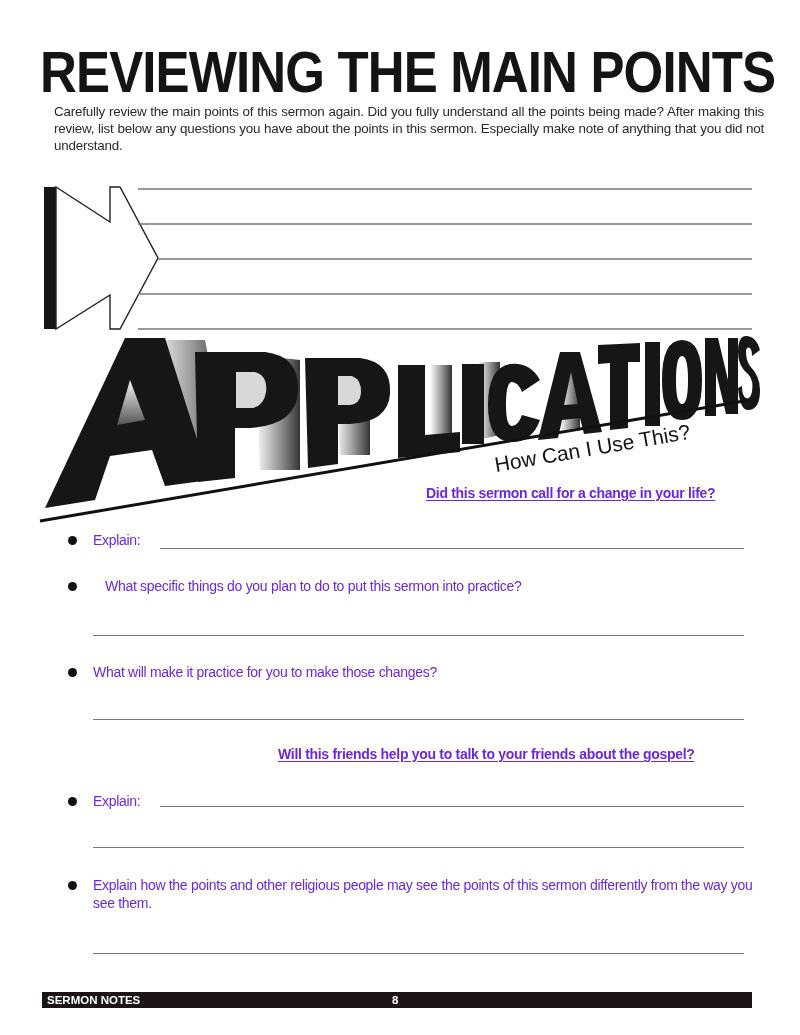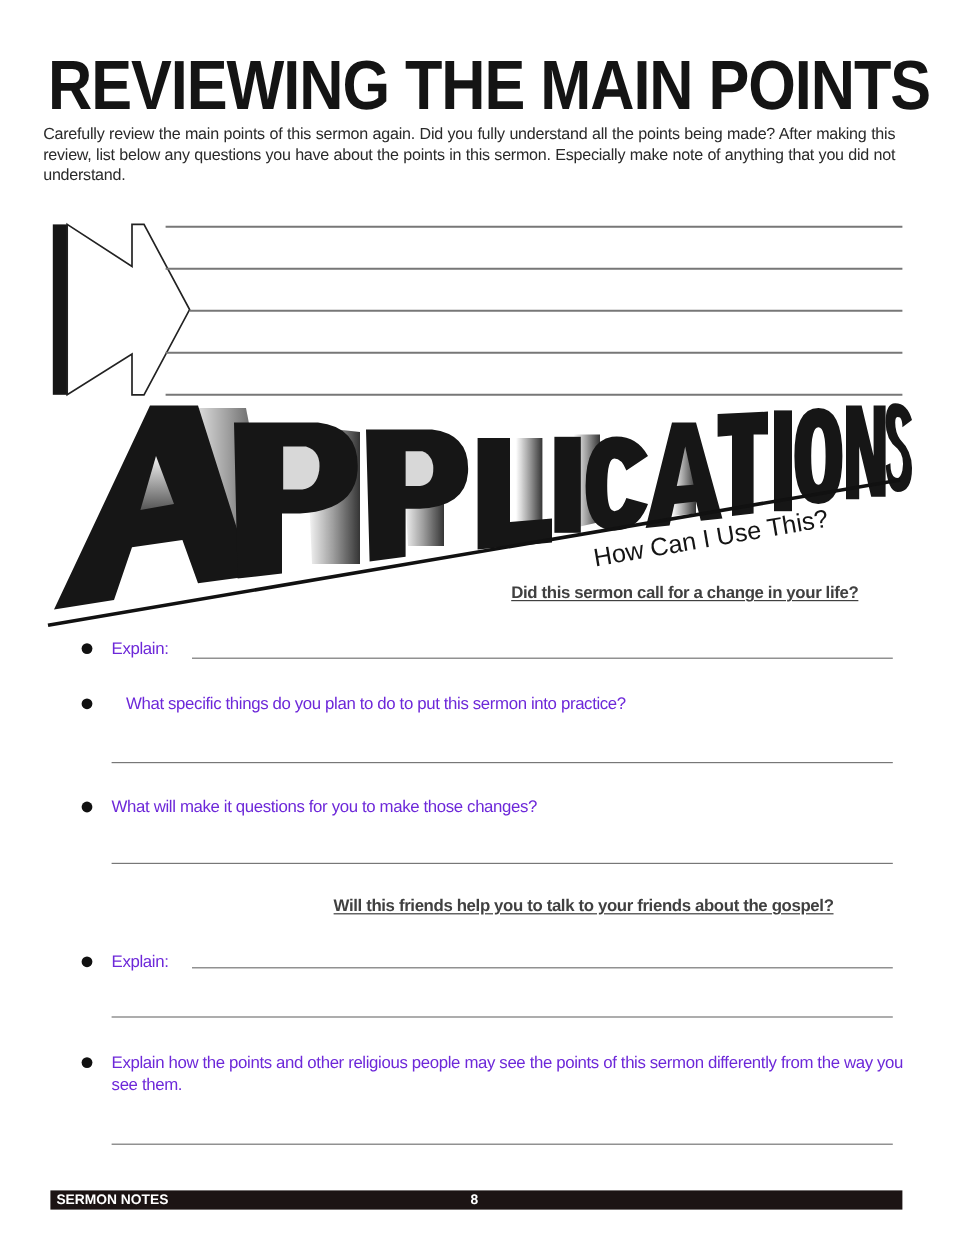--- a/index.html
+++ b/index.html
@@ -1,23 +1,23 @@
 <!DOCTYPE html>
 <html><head>
 <meta charset="utf-8">
 <style>
   html, body { margin:0; padding:0; background:#ffffff; }
   body { width:800px; height:1035px; position:relative; overflow:hidden; font-family:"Liberation Sans", sans-serif; color:#1a1a1a; }
   .abs { position:absolute; }
   #title { left:40px; top:40px; width:720px; font-weight:bold; font-size:58px; line-height:64px; letter-spacing:-1px; color:#141414; transform:scaleX(0.88); transform-origin:left top; white-space:nowrap; }
-  #intro { left:36px; top:103px; width:710px; font-size:13.4px; line-height:17px; color:#2a2a2a; text-align:justify; letter-spacing:-0.2px; }
+  #intro { left:54px; top:103px; width:710px; font-size:13.4px; line-height:17px; color:#2a2a2a; text-align:justify; letter-spacing:-0.2px; }
   .rule { position:absolute; height:0; border-top:1.6px solid #777; }
   .bullet { position:absolute; width:9px; height:9px; border-radius:50%; background:#111; }
   .q { position:absolute; font-size:14px; line-height:18px; color:#6d28d9; letter-spacing:-0.3px; }
-  .subq { position:absolute; font-weight:bold; font-size:14px; color:#404040; text-decoration:underline; text-underline-offset:2px; white-space:nowrap; letter-spacing:-0.3px; }
+  .subq { position:absolute; font-weight:bold; font-size:14px; color:#6d28d9; text-decoration:underline; text-underline-offset:2px; white-space:nowrap; letter-spacing:-0.3px; }
   #footer { left:42px; top:992px; width:710px; height:16px; background:#1c1414; color:#fff; font-weight:bold; font-size:11.5px; line-height:16px;text-align:center; }
   #footer .l { position:absolute; left:5px; top:0; }
   #footer .n { position:absolute; left:350px; top:0; }
   #apps-svg { position:absolute; left:0; top:0; }
 </style>
 </head>
 <body>
 
 <div id="title" class="abs">REVIEWING THE MAIN POINTS</div>
 <div id="intro" class="abs">Carefully review the main points of this sermon again.  Did you fully understand all the points being made?  After making this review, list below any questions you have about the points in this sermon. Especially make note of anything that you did not understand.</div>
@@ -98,21 +98,21 @@
 
 <div class="bullet" style="left:68px; top:536px;"></div>
 <div class="q" style="left:93px; top:531px;">Explain:</div>
 <div class="rule" style="left:160px; top:548px; width:584px;"></div>
 
 <div class="bullet" style="left:68px; top:582px;"></div>
 <div class="q" style="left:93px; top:577px;margin-left:12px;">What specific things do you plan to do to put this sermon into practice?</div>
 <div class="rule" style="left:93px; top:635px; width:651px;"></div>
 
 <div class="bullet" style="left:68px; top:668px;"></div>
-<div class="q" style="left:93px; top:663px;">What will make it questions for you to make those changes?</div>
+<div class="q" style="left:93px; top:663px;">What will make it practice for you to make those changes?</div>
 <div class="rule" style="left:93px; top:719px; width:651px;"></div>
 
 <div class="subq" style="left:278px; top:746px;">Will this friends help you to talk to your friends about the gospel?</div>
 
 <div class="bullet" style="left:68px; top:797px;"></div>
 <div class="q" style="left:93px; top:792px;">Explain:</div>
 <div class="rule" style="left:160px; top:806px; width:584px;"></div>
 <div class="rule" style="left:93px; top:847px; width:651px;"></div>
 
 <div class="bullet" style="left:68px; top:881px;"></div>

